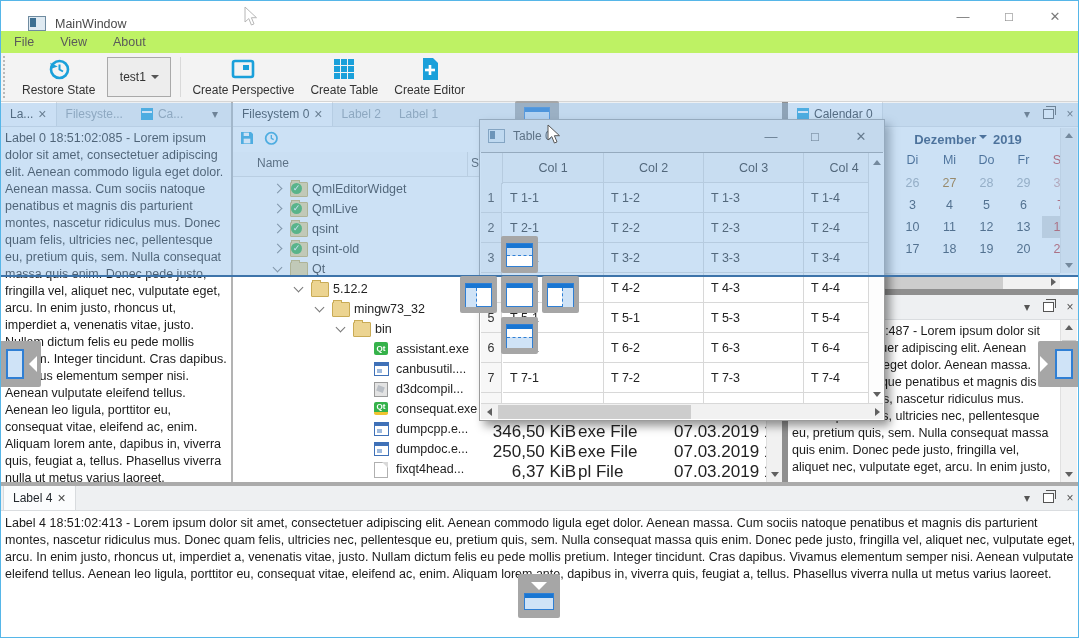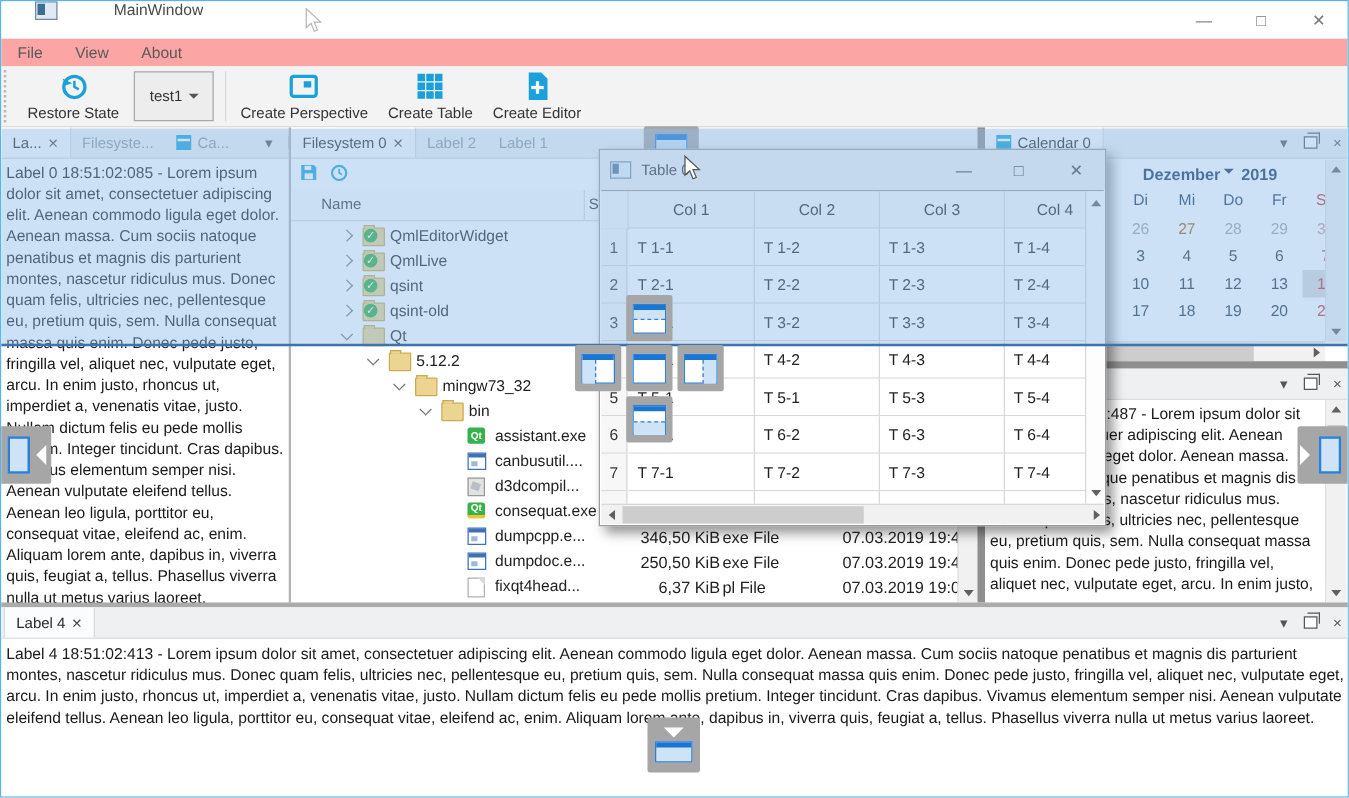--- a/index.html
+++ b/index.html
@@ -1,27 +1,27 @@
 <!DOCTYPE html>
 <html><head>
 <meta charset="utf-8">
 <style>
   html,body{margin:0;padding:0;}
   body{width:1079px;height:638px;position:relative;overflow:hidden;background:#f0f0f0;
        font-family:"Liberation Sans",sans-serif;font-size:12px;color:#222;
        border:1px solid #56b6e8;box-sizing:border-box;}
   .abs{position:absolute;}
   
-  #titlebar{left:0;top:0;width:100%;height:30px;background:#ffffff;display:flex;align-items:flex-start;gap:36px;}
+  #titlebar{left:0;top:0;width:100%;height:30px;background:#ffffff;display:flex;align-items:flex-end;}
   #titlebar .app-ico{width:16px;height:13px;margin-left:27px;border:1px solid #6f8ba0;background:#dfeaf2;position:relative;}
   #titlebar .app-ico:before{content:"";position:absolute;left:1px;top:1px;width:6px;height:9px;background:#3d6f92;}
   #titlebar .title{margin-left:9px;color:#4a4a4a;font-size:12.5px;}
   .winbtn{width:46px;height:30px;display:flex;align-items:center;justify-content:center;color:#7a7a7a;font-size:13px;}
   #win-controls{position:absolute;right:0;top:0;display:flex;}
-  #menubar{left:0;top:30px;width:100%;height:22px;background:#fca5a5;display:flex;align-items:center;gap:0;}
+  #menubar{left:0;top:30px;width:100%;height:22px;background:#bef264;display:flex;align-items:center;gap:0;}
   .menu-item{padding:0 13px;color:#5a5a5a;font-size:12.5px;}
   #toolbar{left:0;top:52px;width:100%;height:48px;background:#f3f3f3;border-bottom:1px solid #d5d5d5;display:flex;align-items:stretch;}
   #toolbar .handle{width:7px;margin:3px 2px;border-left:2px dotted #b9b9b9;}
   .tbtn{display:flex;flex-direction:column;align-items:center;justify-content:flex-end;padding:3px 8px 4px;color:#333;font-size:12px;gap:2px;}
   .tbtn svg{display:block;}
   .tsep{width:1px;background:#d9d9d9;margin:4px 3px;}
   #perspective-combo{align-self:center;margin:0 6px 0 4px;height:38px;min-width:48px;background:#ededed;border:1px solid #a9a9a9;display:flex;align-items:center;justify-content:center;gap:5px;padding:0 7px;color:#333;}
   .dda{width:0;height:0;border:4px solid transparent;border-top-color:#555;margin-top:4px;}
   
   .panel{position:absolute;background:#ffffff;}
@@ -51,21 +51,21 @@
   .ti.folder-check:after{content:"✓";position:absolute;left:0px;top:0px;width:11px;height:11px;border-radius:50%;background:#2eae3e;color:#fff;font-size:9px;line-height:11px;text-align:center;}
   .ti.qt-exe,.ti.qt-designer{background:#35b24a;border-radius:2px;color:#fff;font-weight:bold;font-size:8px;text-align:center;line-height:13px;width:14px;}
   .ti.qt-designer{box-shadow:0 2px 0 #f0c330 inset rgba(0,0,0,0);border-bottom:3px solid #f0c330;height:10px;line-height:10px;}
   .ti.app{width:13px;height:12px;background:#fff;border:1px solid #3f71b8;}
   .ti.app:before{content:"";position:absolute;left:0;top:0;width:100%;height:3px;background:#3f71b8;}
   .ti.app:after{content:"";position:absolute;left:2px;top:6px;width:5px;height:4px;background:#9db9dd;}
   .ti.dll{width:12px;height:13px;background:#e3e3e3;border:1px solid #9a9a9a;}
   .ti.dll:after{content:"";position:absolute;left:2px;top:3px;width:7px;height:6px;background:#b9bec5;transform:rotate(20deg);}
   .ti.doc{width:12px;height:14px;background:#fff;border:1px solid #b0b0b0;}
   .ti.doc:before{content:"";position:absolute;right:-1px;top:-1px;border:3px solid #d9d9d9;border-left-color:transparent;border-bottom-color:transparent;}
-  .fcol{position:absolute;top:3px;font-size:13px;color:#222;white-space:nowrap;}
+  .fcol{position:absolute;top:3px;font-size:17px;color:#222;white-space:nowrap;}
   
   .sb{position:absolute;background:#f1f1f1;}
   .sb-thumb{position:absolute;background:#cdcdcd;}
   .sb-btn{position:absolute;display:flex;align-items:center;justify-content:center;background:#f1f1f1;}
   .tri{width:0;height:0;border:4px solid transparent;}
   .tri.up{border-bottom:5px solid #606060;border-top:none;}
   .tri.down{border-top:5px solid #606060;border-bottom:none;}
   .tri.left{border-right:5px solid #606060;border-left:none;}
   .tri.right{border-left:5px solid #606060;border-right:none;}
   

